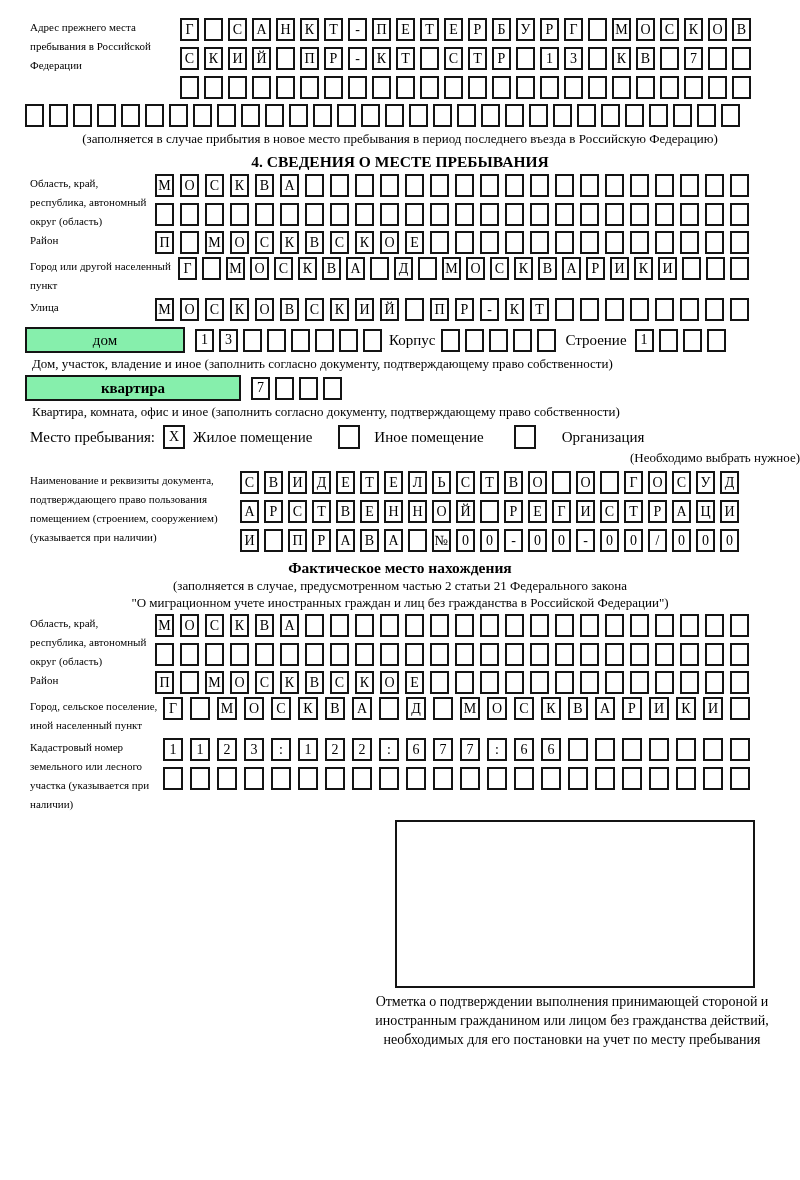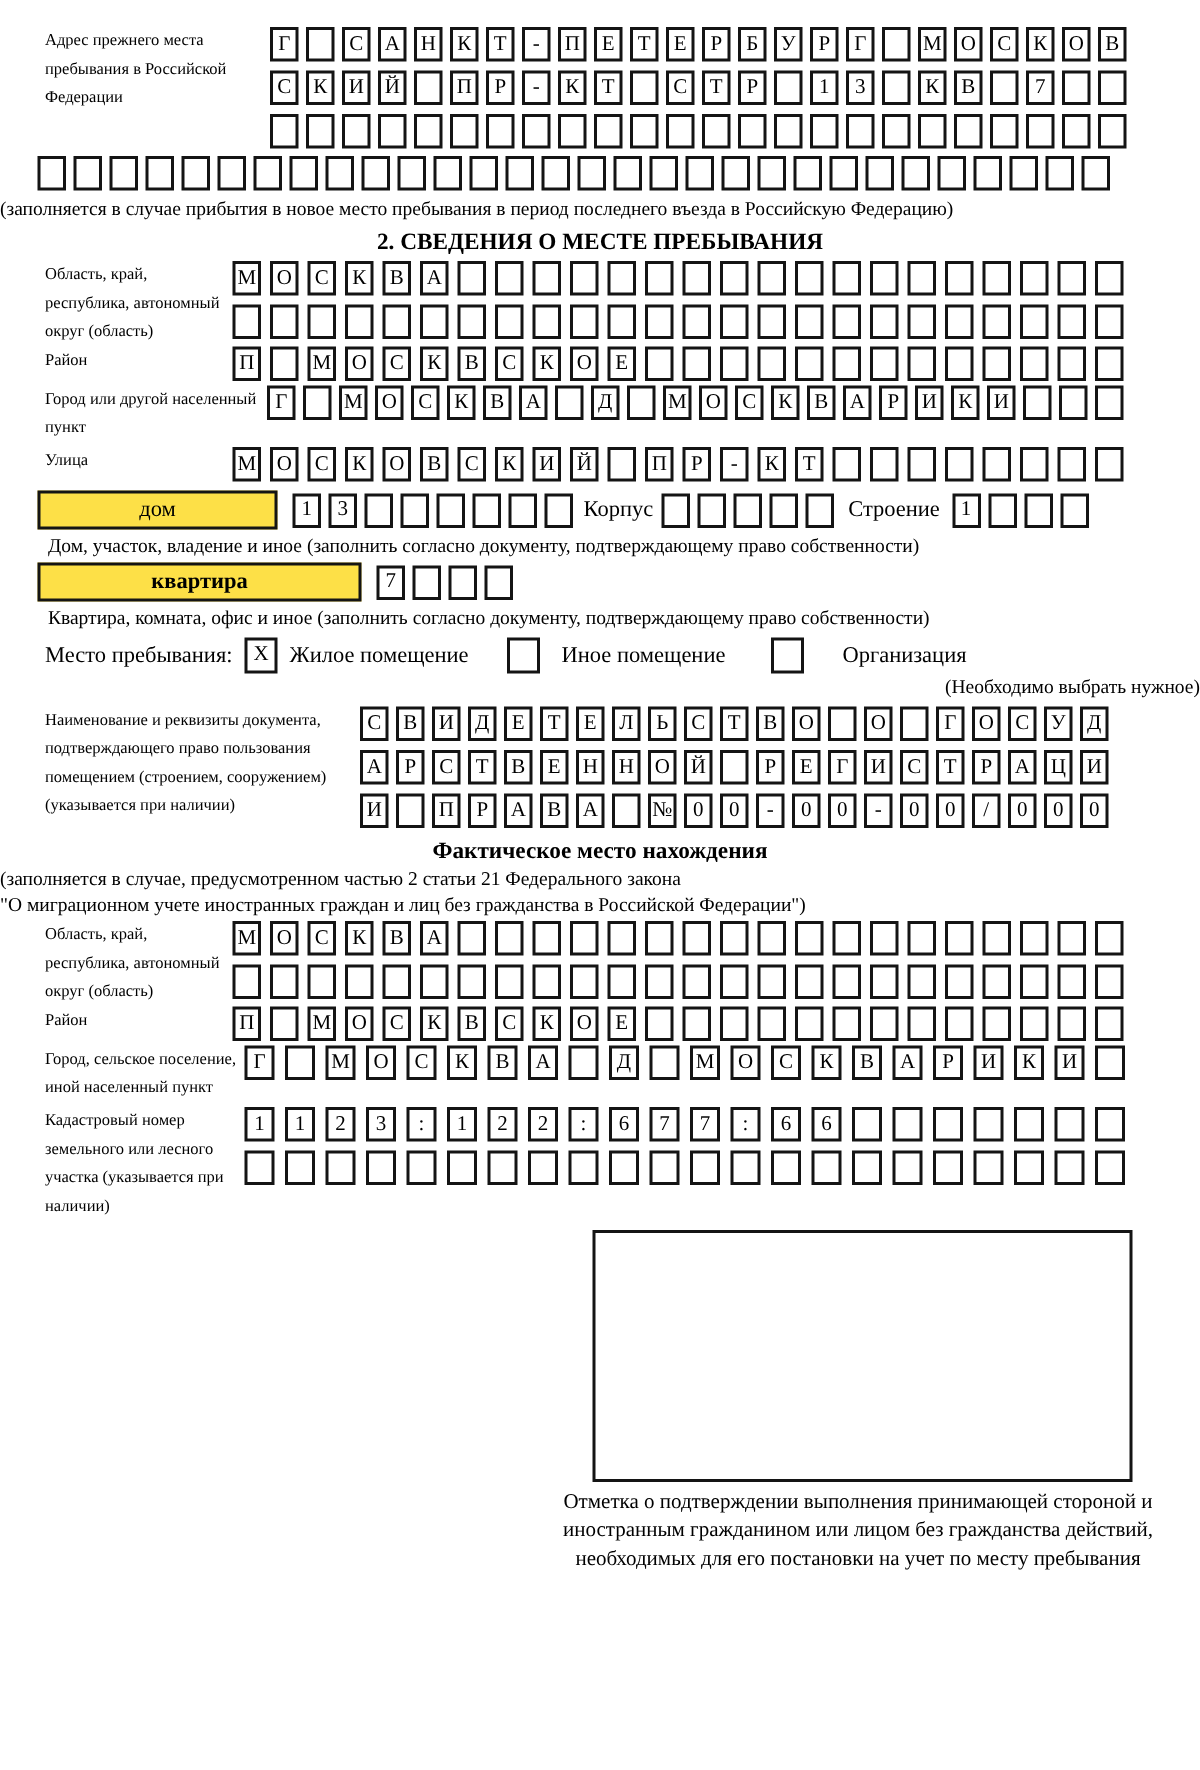--- a/index.html
+++ b/index.html
@@ -2,21 +2,21 @@
 <html><head>
 <meta charset="utf-8">
 <style>
   html,body{margin:0;padding:0;background:#fff;}
   .page{
     width:800px;height:1180px;position:relative;background:#ffffff;
     font-family:"Liberation Serif","DejaVu Serif",serif;color:#000;
     overflow:hidden;
   }
   .header-note{padding:16px 60px 0 0;text-align:right;font-size:15px;line-height:19px;}
-  .caption{font-size:13px;line-height:17px;}
+  .caption{font-size:13px;line-height:17px;text-align:center;}
   .caption-left{font-size:13px;line-height:17px;margin-left:32px;}
   .section-title{text-align:center;font-weight:bold;font-size:15.5px;line-height:19px;}
   .field{display:flex;align-items:flex-start;margin-left:30px;}
   .field-label{font-size:11px;line-height:19px;flex-shrink:0;}
   .w150{width:150px;}
   .w125{width:125px;}
   .w148{width:148px;}
   .w210{width:210px;}
   .w133{width:133px;}
   .rows{display:flex;flex-direction:column;gap:6px;}
@@ -24,21 +24,21 @@
   .cell{
     box-sizing:border-box;width:19px;height:23px;border:2px solid #141414;
     margin-right:5px;display:flex;align-items:center;justify-content:center;
     font-size:14px;line-height:14px;flex-shrink:0;background:#fff;
   }
   .p25 .cell{margin-right:6px;}
   .p27 .cell{width:20px;margin-right:7px;}
   .checkbox{width:22px;height:24px;margin-right:0;}
   .wide-box{
     box-sizing:border-box;border:2px solid #141414;height:26px;
-    display:flex;align-items:center;justify-content:center;font-size:15px;background:#fde047;
+    display:flex;align-items:center;justify-content:center;font-size:15px;background:#86efac;
   }
   .inline-row{display:flex;align-items:center;margin-left:25px;font-size:15px;}
   .mark-box{box-sizing:border-box;width:360px;height:168px;border:2px solid #141414;margin:6px 0 0 395px;background:#fff;}
   .mark-caption{width:400px;margin:4px 0 0 372px;text-align:center;font-size:14px;line-height:19px;}
   .mt2{margin-top:2px;}.mt3{margin-top:3px;}
   .mt5{margin-top:5px;}.mt6{margin-top:6px;}
   .mt18{margin-top:18px;}
   .lbl{flex-shrink:0;}
 </style>
 </head>
@@ -157,21 +157,21 @@
       <span class="cell"></span>
       <span class="cell"></span>
       <span class="cell"></span>
       <span class="cell"></span>
       <span class="cell"></span>
       <span class="cell"></span>
       <span class="cell"></span>
     </div>
   <div class="caption mt3">(заполняется в случае прибытия в новое место пребывания в период последнего въезда в Российскую Федерацию)</div>
 
-  <div class="section-title mt5">2. СВЕДЕНИЯ О МЕСТЕ ПРЕБЫВАНИЯ</div>
+  <div class="section-title mt5">4. СВЕДЕНИЯ О МЕСТЕ ПРЕБЫВАНИЯ</div>
 
   <div class="field mt3">
     <div class="field-label w125">Область, край, республика, автономный округ (область)</div>
     <div class="rows">
       <div class="cells p25">
           <span class="cell">М</span>
           <span class="cell">О</span>
           <span class="cell">С</span>
           <span class="cell">К</span>
           <span class="cell">В</span>

